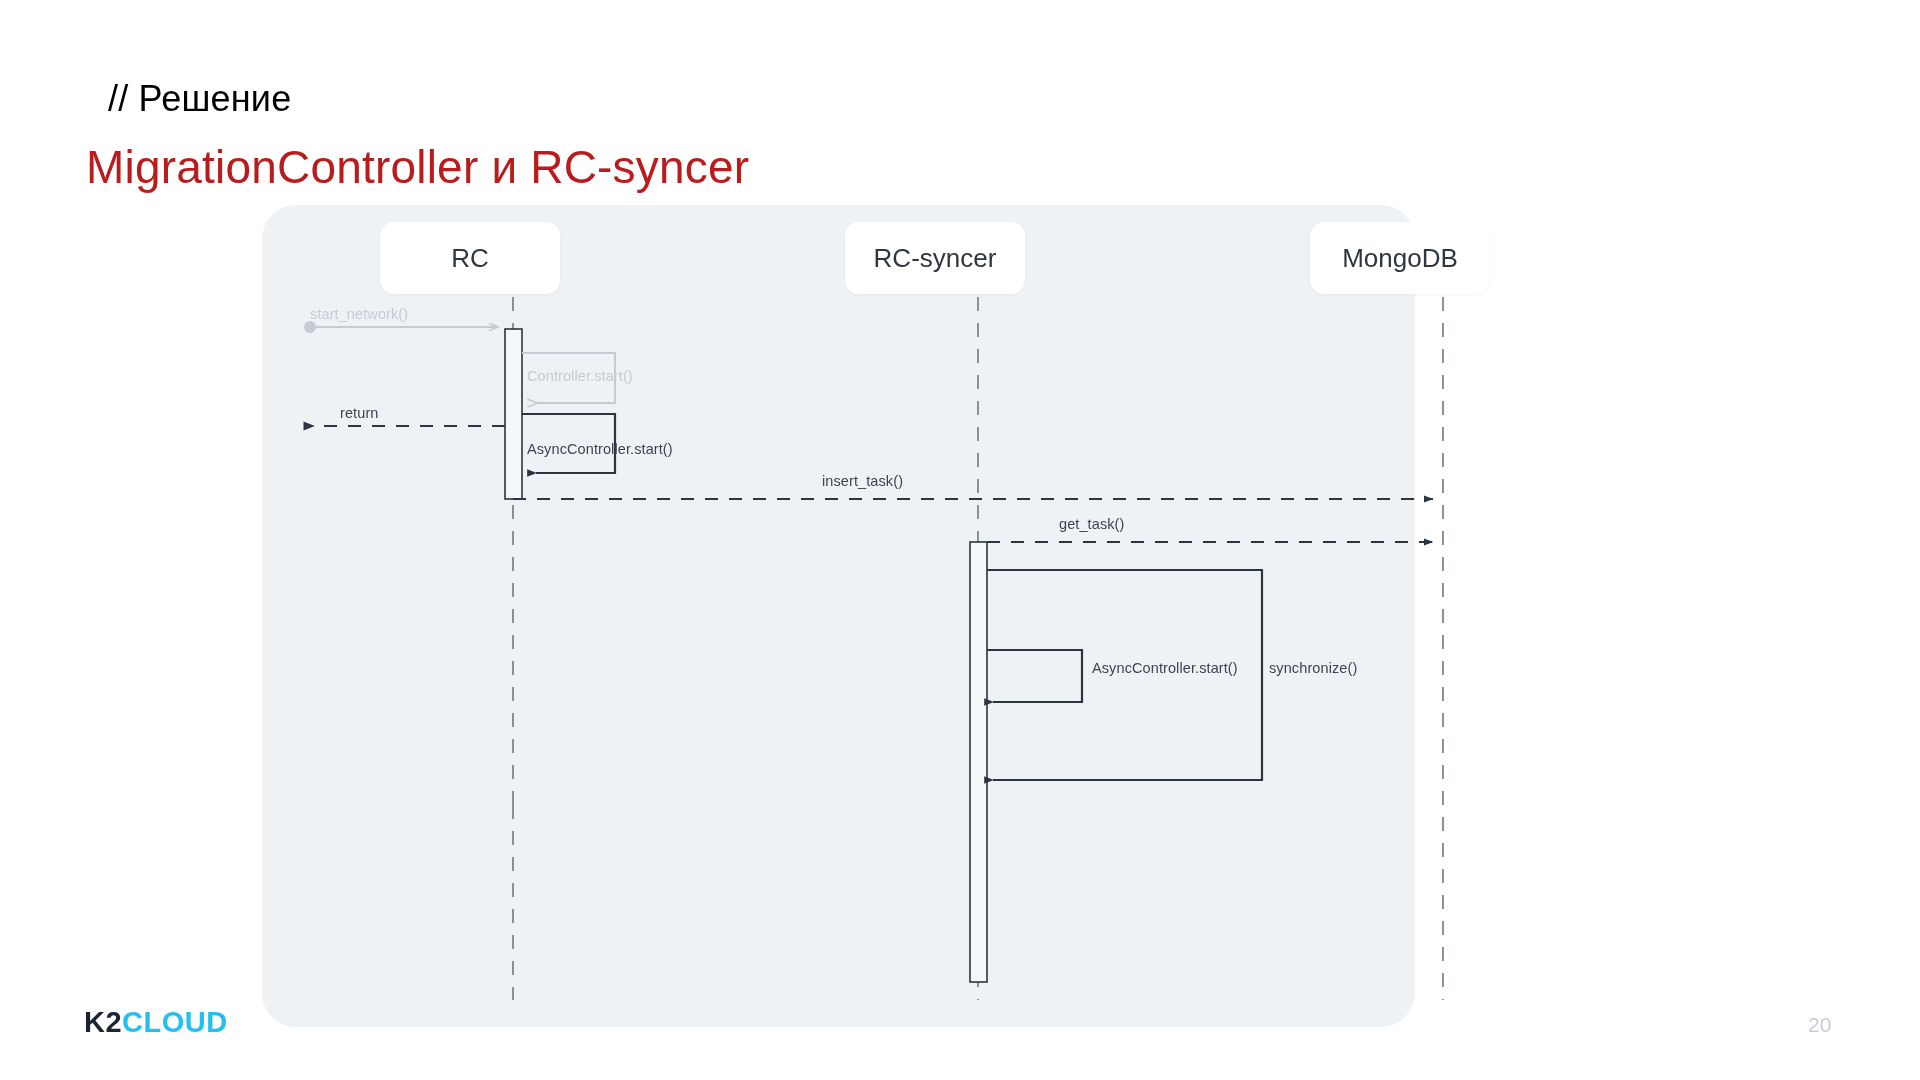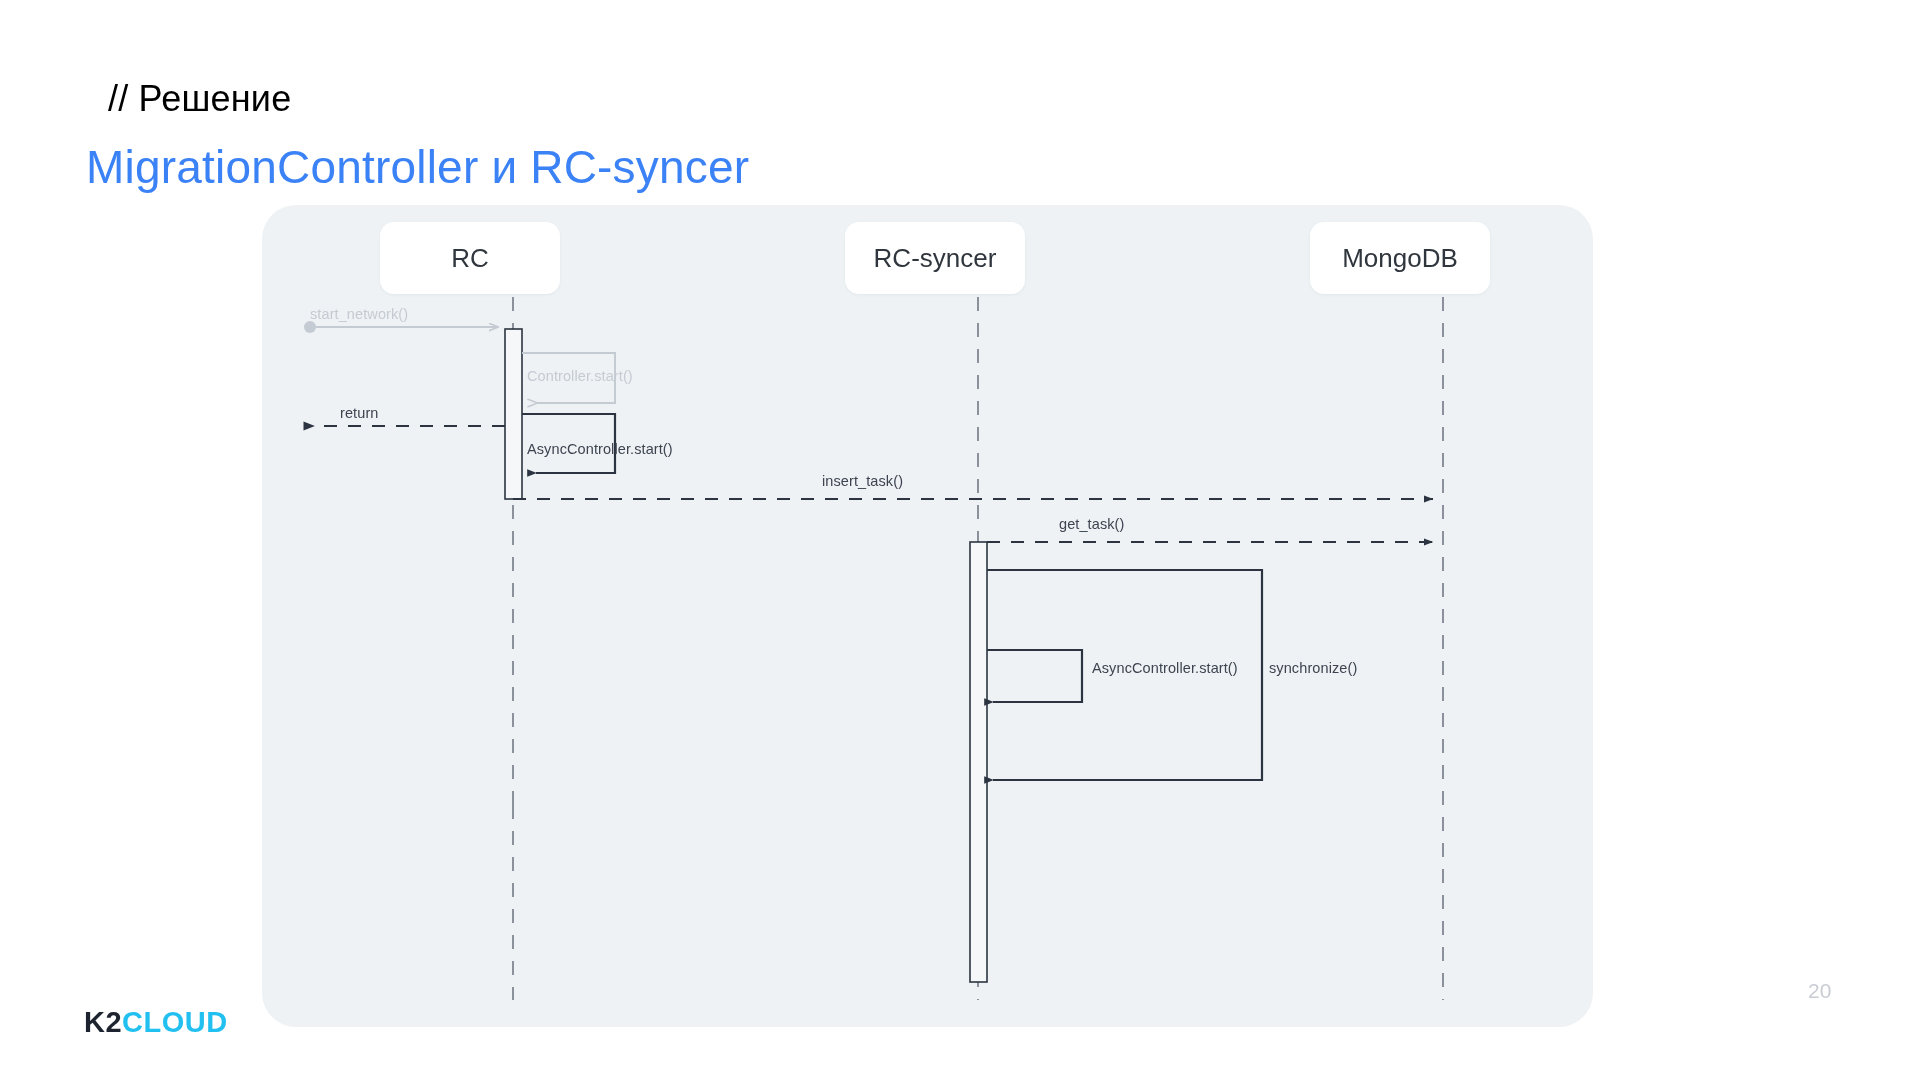--- a/index.html
+++ b/index.html
@@ -28,31 +28,31 @@
     white-space: nowrap;
     margin-left: 22px;
   }
   .slide-subtitle {
     position: absolute;
     left: 86px;
     top: 140px;
     font-size: 46px;
     line-height: 1.18;
     font-weight: 400;
-    color: #3b82f6;
+    color: #b91c1c;
     letter-spacing: 0.2px;
     white-space: nowrap;
   }
 
   
   .diagram-panel {
     position: absolute;
     left: 262px;
     top: 205px;
-    width: 1331px;
+    width: 1153px;
     height: 822px;
     background: #eef2f5;
     border-radius: 34px;
   }
   .diagram-svg {
     position: absolute;
     left: 0;
     top: 0;
     width: 1383px;
     height: 822px;
@@ -94,21 +94,21 @@
     font-weight: 700;
     letter-spacing: 0.5px;
     white-space: nowrap;
   }
   .footer-logo .logo-k2 { color: #1d2430; }
   .footer-logo .logo-cloud { color: #21c0f0; }
 
   .page-number {
     position: absolute;
     left: 1808px;
-    top: 979px;
+    top: 1013px;
     font-size: 21px;
     color: #c9cdd3;
   }
 </style>
 </head>
 <body>
 
 <div class="slide-title">// Решение</div>
 
 <div class="slide-subtitle">MigrationController и RC-syncer</div>

